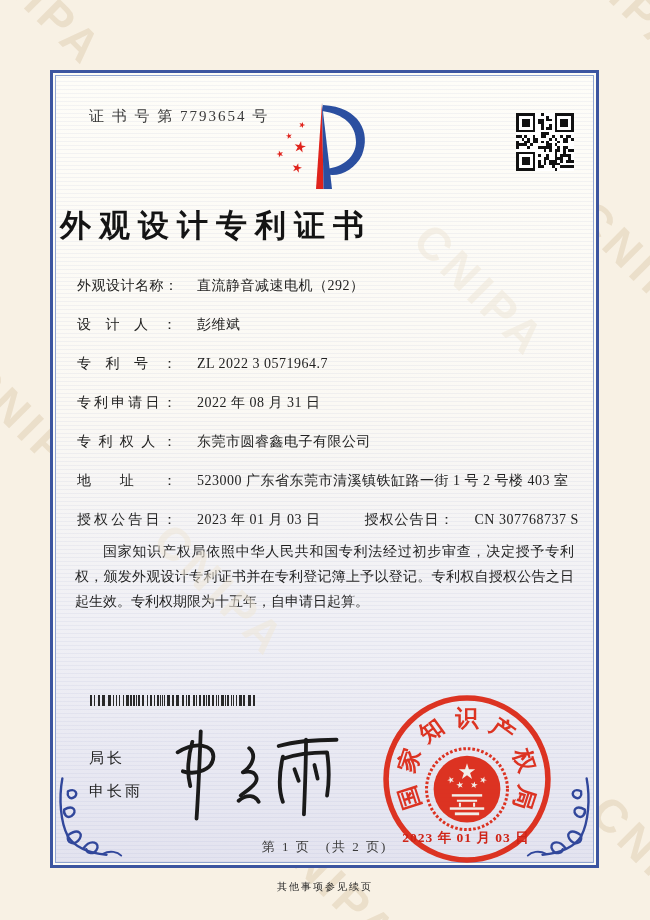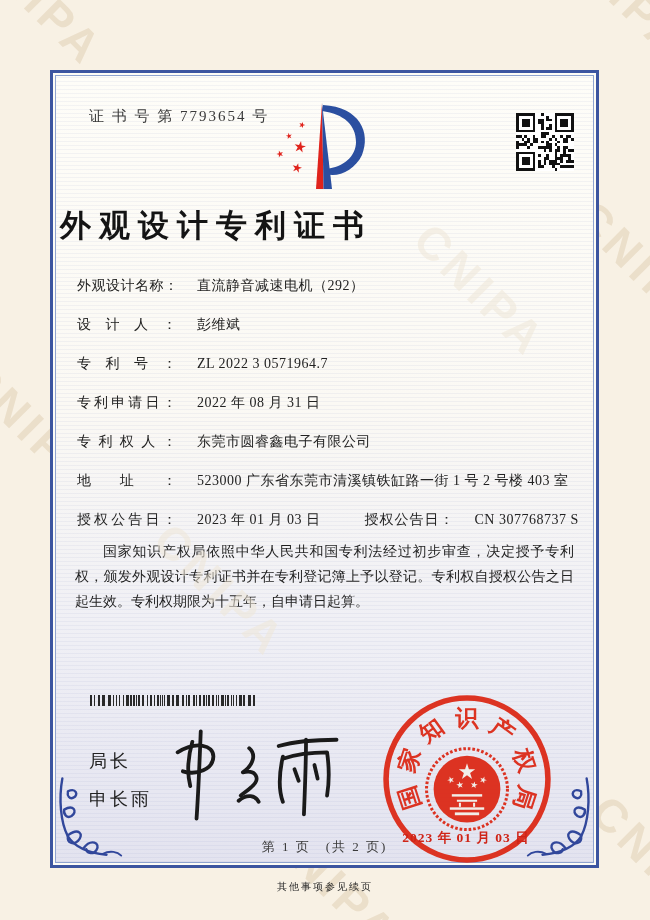--- a/index.html
+++ b/index.html
@@ -46,21 +46,21 @@
   }
   .fvalue{margin-left:20px;letter-spacing:.5px;}
   .fpair2{margin-left:44px;}
   .fpair2 .fl2{letter-spacing:1px;}
   .paras{
     position:absolute;left:22px;right:22px;top:466px;
     font-size:14px;line-height:1.8;color:#1f1f1f;text-align:justify;
   }
   .paras p{margin:0;text-indent:2em;}
   .barcode{position:absolute;left:37px;top:619px;width:166px;height:11px;}
-  .signer{position:absolute;left:36px;top:676px;font-size:18px;color:#222;}
+  .signer{position:absolute;left:36px;top:676px;font-size:15px;color:#222;}
   .signer div{margin-bottom:14px;letter-spacing:3px;}
   .signature{position:absolute;left:105px;top:652px;width:195px;height:100px;z-index:4;}
   .seal{position:absolute;left:328px;top:620px;width:172px;height:172px;z-index:5;opacity:.96;}
   .seal-date{
     position:absolute;left:318px;top:756px;width:190px;text-align:center;z-index:6;
     font-size:13.5px;font-weight:bold;color:#cf2417;letter-spacing:1px;
   }
   .page-no{
     position:absolute;left:0;right:0;bottom:9px;text-align:center;
     font-size:13px;letter-spacing:2px;color:#3b3b3b;

